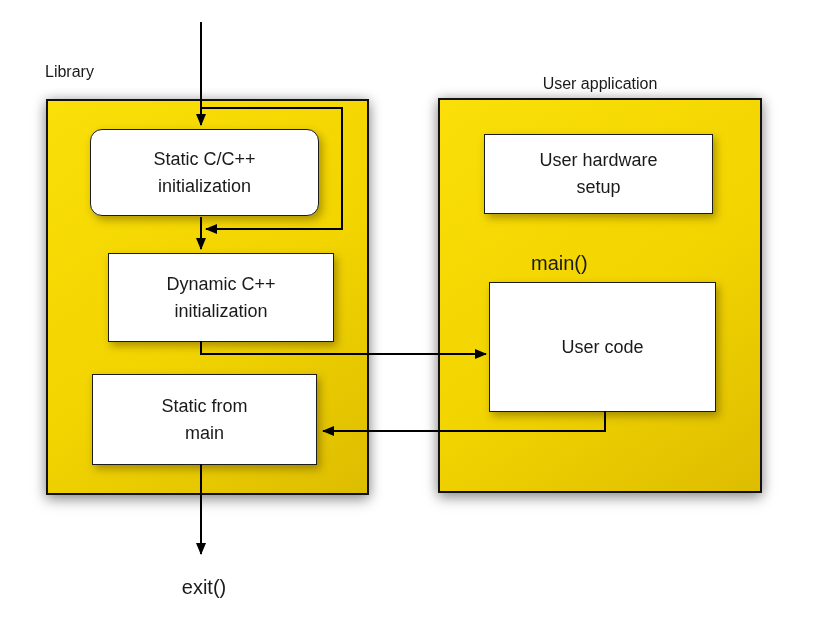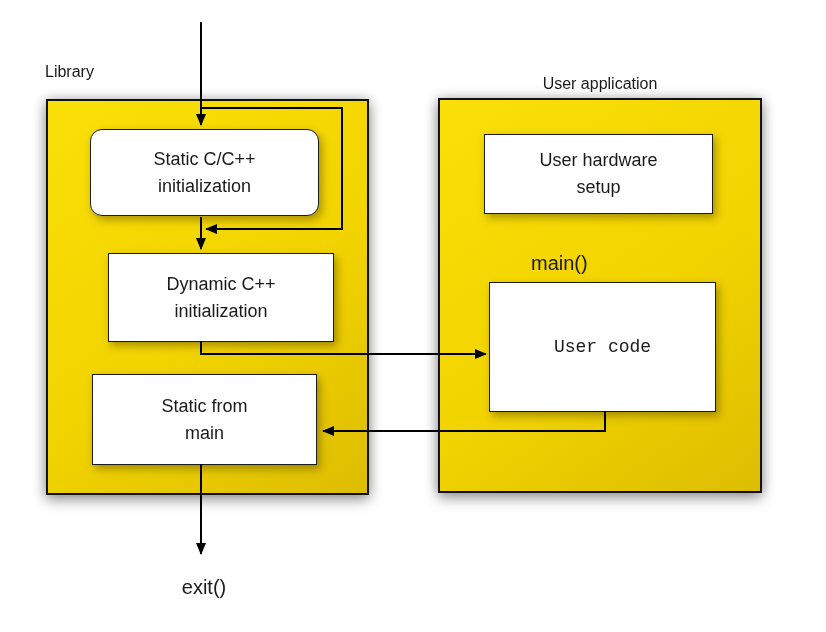--- a/index.html
+++ b/index.html
@@ -47,21 +47,21 @@
     display:flex;align-items:center;justify-content:center;
     text-align:center;
     font-size:18px;line-height:27px;
     white-space:pre-line;
     box-shadow:3px 4px 8px rgba(70,55,0,.42);
   }
   #node-static-init{left:90px;top:129px;width:229px;height:87px;border-radius:12px;}
   #node-dynamic-init{left:92px;top:253px;width:226px;height:89px;margin-left:16px;}
   #node-return-main{left:92px;top:374px;width:225px;height:91px;}
   #node-hardware-setup{left:484px;top:134px;width:229px;height:80px;}
-  #node-user-code{left:489px;top:282px;width:227px;height:130px;font-family:Liberation Mono, monospace;}
+  #node-user-code{left:489px;top:282px;width:227px;height:130px;}
   .free-label{
     position:absolute;
     font-size:20px;line-height:24px;
     color:var(--text);
     white-space:nowrap;
   }
   #main-label{left:491px;top:251px;margin-left:40px;}
   #exit-label{left:139px;top:575px;width:130px;text-align:center;}
   #arrow-layer{
     position:absolute;left:0;top:0;width:826px;height:632px;

